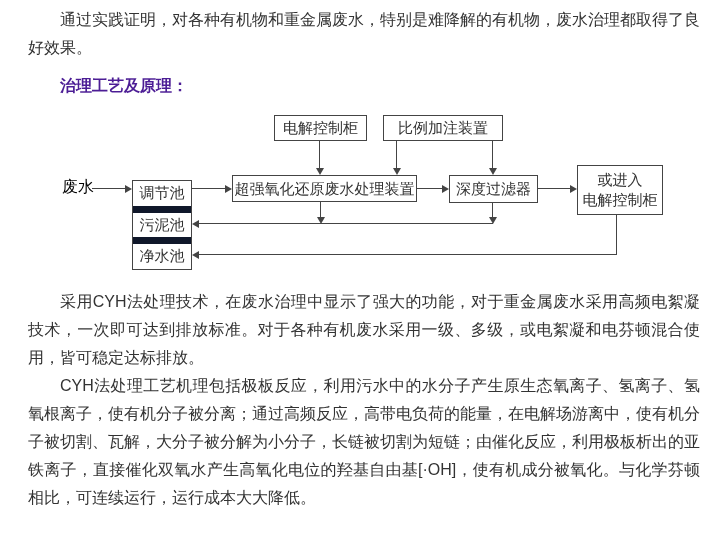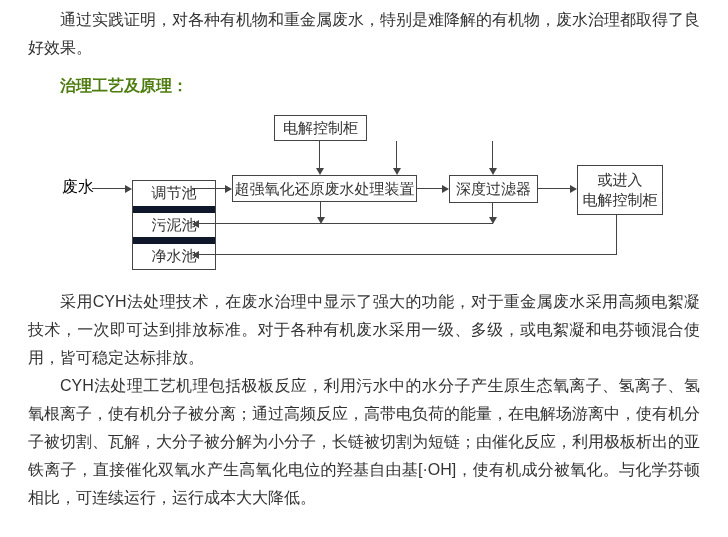--- a/index.html
+++ b/index.html
@@ -25,21 +25,21 @@
     text-indent: 2em;
     color: #333333;
     word-break: break-all;
   }
   .section-heading {
     margin: 10px 0 0 0;
     font-size: 16px;
     line-height: 28px;
     font-weight: bold;
     text-indent: 2em;
-    color: #4d7c0f;
+    color: #4c1d95;
   }
   .para-cyh-mechanism { margin-top: 20px; }
 
   
   .diagram {
     position: relative;
     width: 728px;
     height: 188px;
     margin-left: -28px;
     padding-left: 24px;
@@ -95,24 +95,25 @@
 
 <div class="page">
 
   <p class="body-text">通过实践证明，对各种有机物和重金属废水，特别是难降解的有机物，废水治理都取得了良好效果。</p>
 
   <div class="section-heading">治理工艺及原理：</div>
 
   <div class="diagram">
 
     <div class="dg-box" style="left:274px; top:15px; width:93px; height:26px;">电解控制柜</div>
+    <div class="dg-box" style="left:383px; top:15px; width:120px; height:26px;">比例加注装置</div>
 
     <span class="dg-label" style="left:62px; top:80px;">废水</span>
 
-    <div class="dg-stack" style="left:132px; top:80px; width:84px; height:90px;">
+    <div class="dg-stack" style="left:132px; top:80px; width:60px; height:90px;">
       <div class="dg-cell">调节池</div>
       <div class="dg-cell">污泥池</div>
       <div class="dg-cell">净水池</div>
     </div>
 
     <div class="dg-box" style="left:232px; top:75px; width:185px; height:27px;">超强氧化还原废水处理装置</div>
     <div class="dg-box" style="left:449px; top:75px; width:89px; height:28px;">深度过滤器</div>
     <div class="dg-box" style="left:577px; top:65px; width:86px; height:50px;">或进入
 电解控制柜</div>
 

